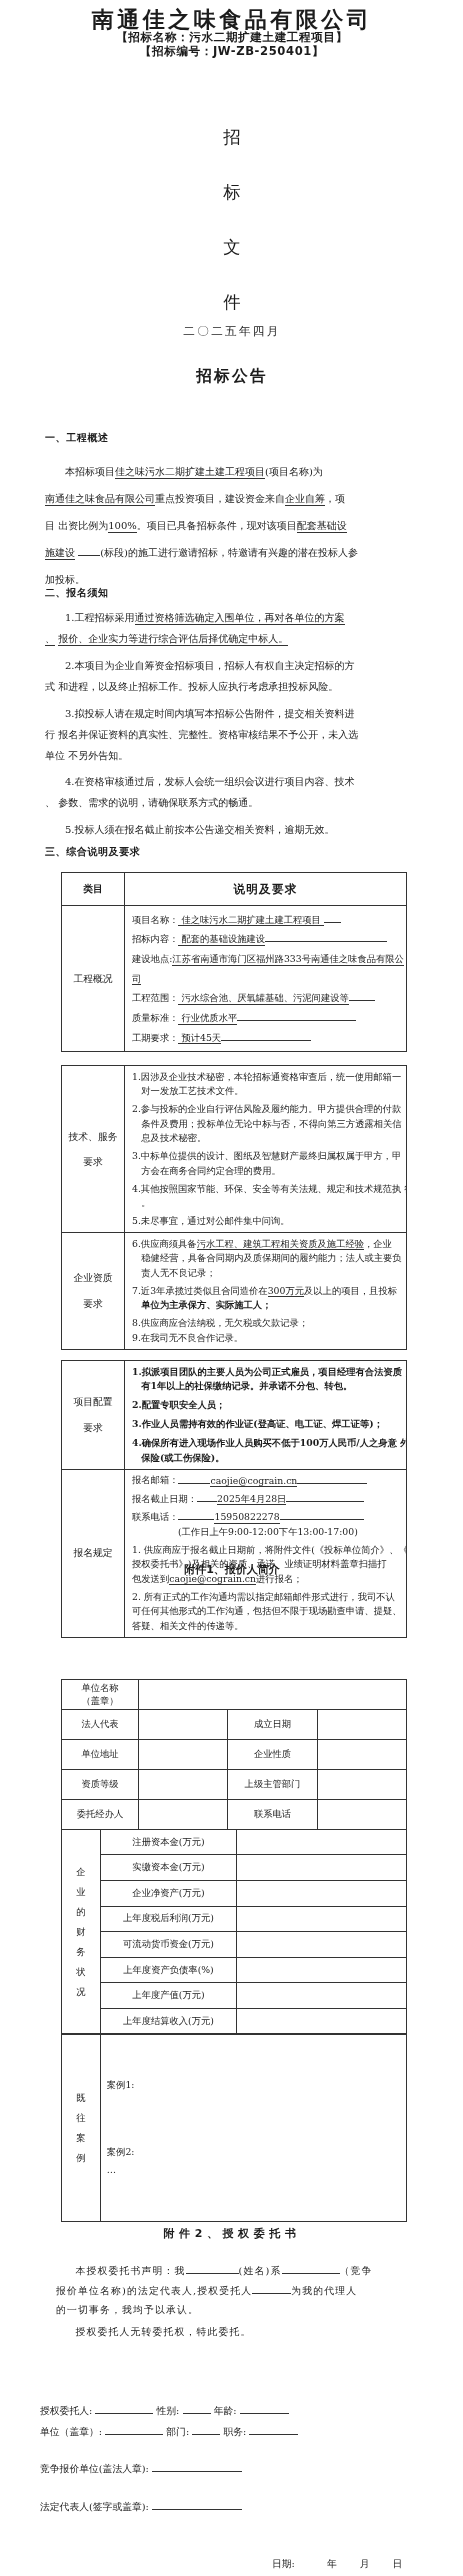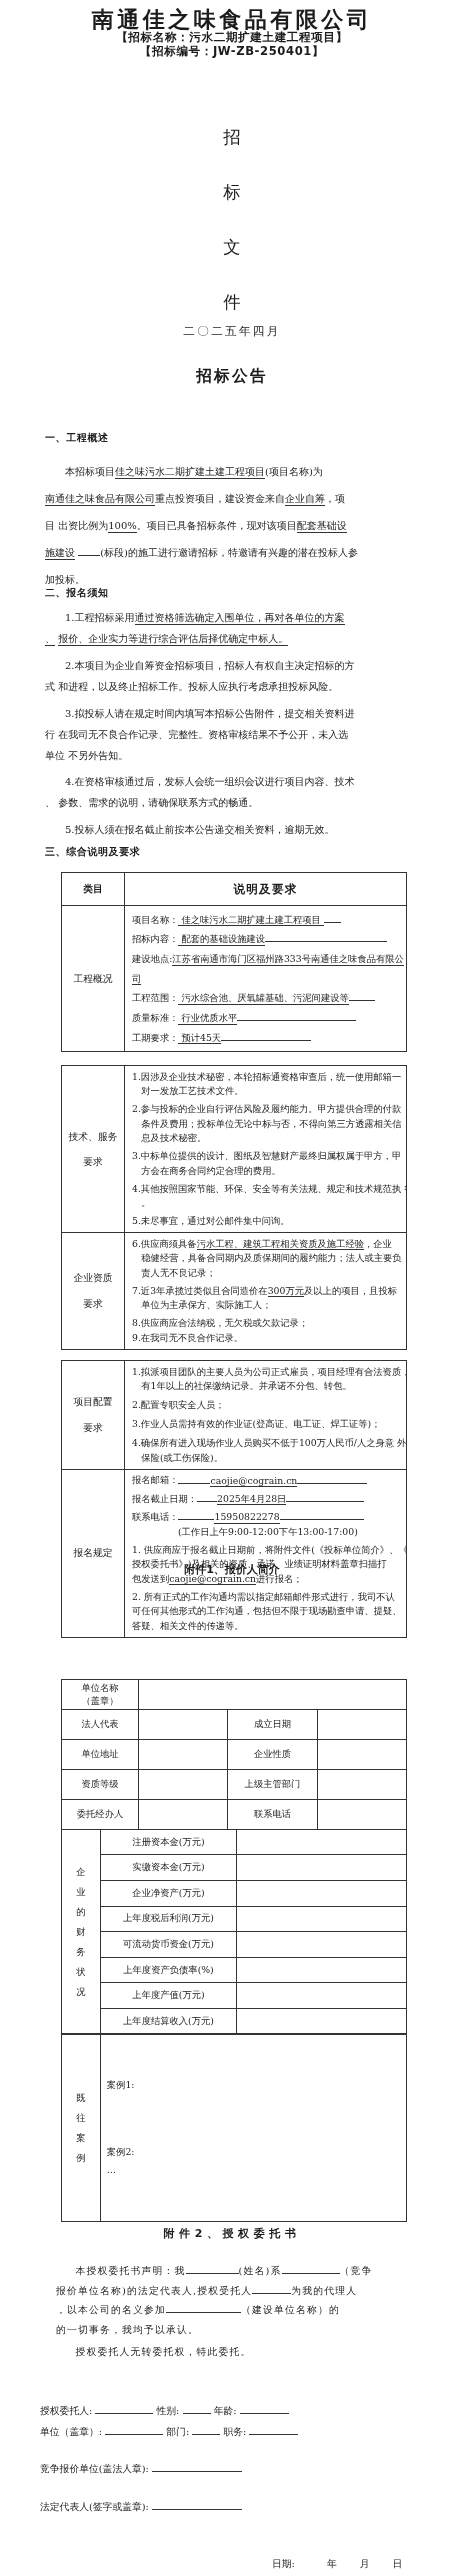--- a/index.html
+++ b/index.html
@@ -13,21 +13,21 @@
   .vert-wrap span{display:block;width:21px;margin:0 auto;word-break:break-all;
        font-size:17.4px;line-height:55px;text-align:center;letter-spacing:0;}
   .cover-date{font-size:11.6px;letter-spacing:2.3px;}
   .cover-ann{font-size:15.6px;letter-spacing:2.3px;}
   .sec-h{font-size:10px;letter-spacing:0.6px;text-align:center;}
   .para .line{line-height:27px;font-size:10px;white-space:nowrap;}
   .para2 .line{line-height:21px;font-size:10px;white-space:nowrap;}
   .line.center{text-align:center;}
   .line.indent{text-indent:2em;}
   .run-u{border-bottom:0.6px solid #333;padding-bottom:0.6px;}
-  .run-b{font-weight:normal;text-align:right;}
+  .run-b{font-weight:bold;text-align:right;}
   .blank{display:inline-block;border-bottom:0.6px solid #333;height:1em;vertical-align:baseline;}
   .gap{display:inline-block;height:0.6px;}
   table{border-collapse:collapse;table-layout:fixed;}
   .doc-table{width:346px;}
   .doc-table td,.doc-table th{border:1.2px solid #333;overflow:hidden;}
   .cat-th{width:60px;font-size:9.8px;font-weight:bold;height:30px;}
   .desc-th{font-size:11.6px;font-weight:bold;letter-spacing:1.2px;height:30px;}
   .rlabel{width:60px;text-align:center;vertical-align:middle;font-size:9.8px;
           white-space:pre-line;line-height:25.5px;}
   .rcontent{padding:3.5px 2.3px 3.5px 7px;vertical-align:middle;}
@@ -72,21 +72,21 @@
     <div class="line"><span>加投标。</span></div>
   </div>
 
 <div class="abs sec-h hei" style="top:586px;left:45px;">二、报名须知</div>
 <div class="abs para2" style="top:607px;left:45px;width:377px;">
     <div class="line indent"><span>1.工程招标采用</span><span class="run-u">通过资格筛选确定入围单位，再对各单位的方案</span></div>
     <div class="line"><span class="run-u">、</span><span>  </span><span class="run-u">报价、企业实力等进行综合评估后择优确定中标人。</span></div>
     <div class="line indent" style="margin-top: 5.8px;"><span>2.本项目为企业自筹资金招标项目，招标人有权自主决定招标的方</span></div>
     <div class="line"><span>式 和进程，以及终止招标工作。投标人应执行考虑承担投标风险。</span></div>
     <div class="line indent" style="margin-top: 5.8px;"><span>3.拟投标人请在规定时间内填写本招标公告附件，提交相关资料进</span></div>
-    <div class="line"><span>行 在我司无不良合作记录、完整性。资格审核结果不予公开，未入选</span></div>
+    <div class="line"><span>行 报名并保证资料的真实性、完整性。资格审核结果不予公开，未入选</span></div>
     <div class="line"><span>单位 不另外告知。</span></div>
     <div class="line indent" style="margin-top: 5.8px;"><span>4.在资格审核通过后，发标人会统一组织会议进行项目内容、技术</span></div>
     <div class="line"><span>、 参数、需求的说明，请确保联系方式的畅通。</span></div>
     <div class="line indent" style="margin-top: 5.8px;"><span>5.投标人须在报名截止前按本公告递交相关资料，逾期无效。</span></div>
   </div>
 
 <div class="abs sec-h hei" style="top:845px;left:45px;">三、综合说明及要求</div>
 
 <table class="abs doc-table" id="t1" style="top:872px;left:61px;">
   <thead>
@@ -265,21 +265,20 @@
       </tr>
     </tbody>
   </table>
 </div>
 
 <div class="abs ctr att-title hei spread" style="top:2226px;">附件2、授权委托书</div>
 
 <div class="abs letter" style="top:2261px;left:56px;width:371px;">
     <div class="line indent"><span>本授权委托书声明：我</span><span class="blank" style="width: 53px;"></span><span>(姓名)系</span><span class="blank" style="width: 58px;"></span><span>（竞争</span></div>
     <div class="line"><span>报价单位名称)的法定代表人,授权受托人</span><span class="blank" style="width: 39px;"></span><span>为我的代理人</span></div>
-    <div class="line"><span>，以本公司的名义参加</span><span class="blank" style="width: 75px;"></span><span>（建设单位名称）的</span></div>
     <div class="line"><span>的一切事务，我均予以承认。</span></div>
     <div class="line indent" style="margin-top: 2.3px;"><span>授权委托人无转委托权，特此委托。</span></div>
   </div>
 
 <div class="abs sig" style="top:2400px;left:40px;width:371px;">
     <div class="line"><span>授权委托人: </span><span class="blank" style="width: 58px;"></span><span>  性别: </span><span class="blank" style="width: 28px;"></span><span>  年龄: </span><span class="blank" style="width: 49px;"></span></div>
     <div class="line"><span>单位（盖章）: </span><span class="blank" style="width: 58px;"></span><span>  部门: </span><span class="blank" style="width: 28px;"></span><span>  职务: </span><span class="blank" style="width: 49px;"></span></div>
     <div class="line" style="margin-top: 16px;"><span>竞争报价单位(盖法人章): </span><span class="blank" style="width: 90px;"></span></div>
     <div class="line" style="margin-top: 17.4px;"><span>法定代表人(签字或盖章): </span><span class="blank" style="width: 90px;"></span></div>
   </div>

